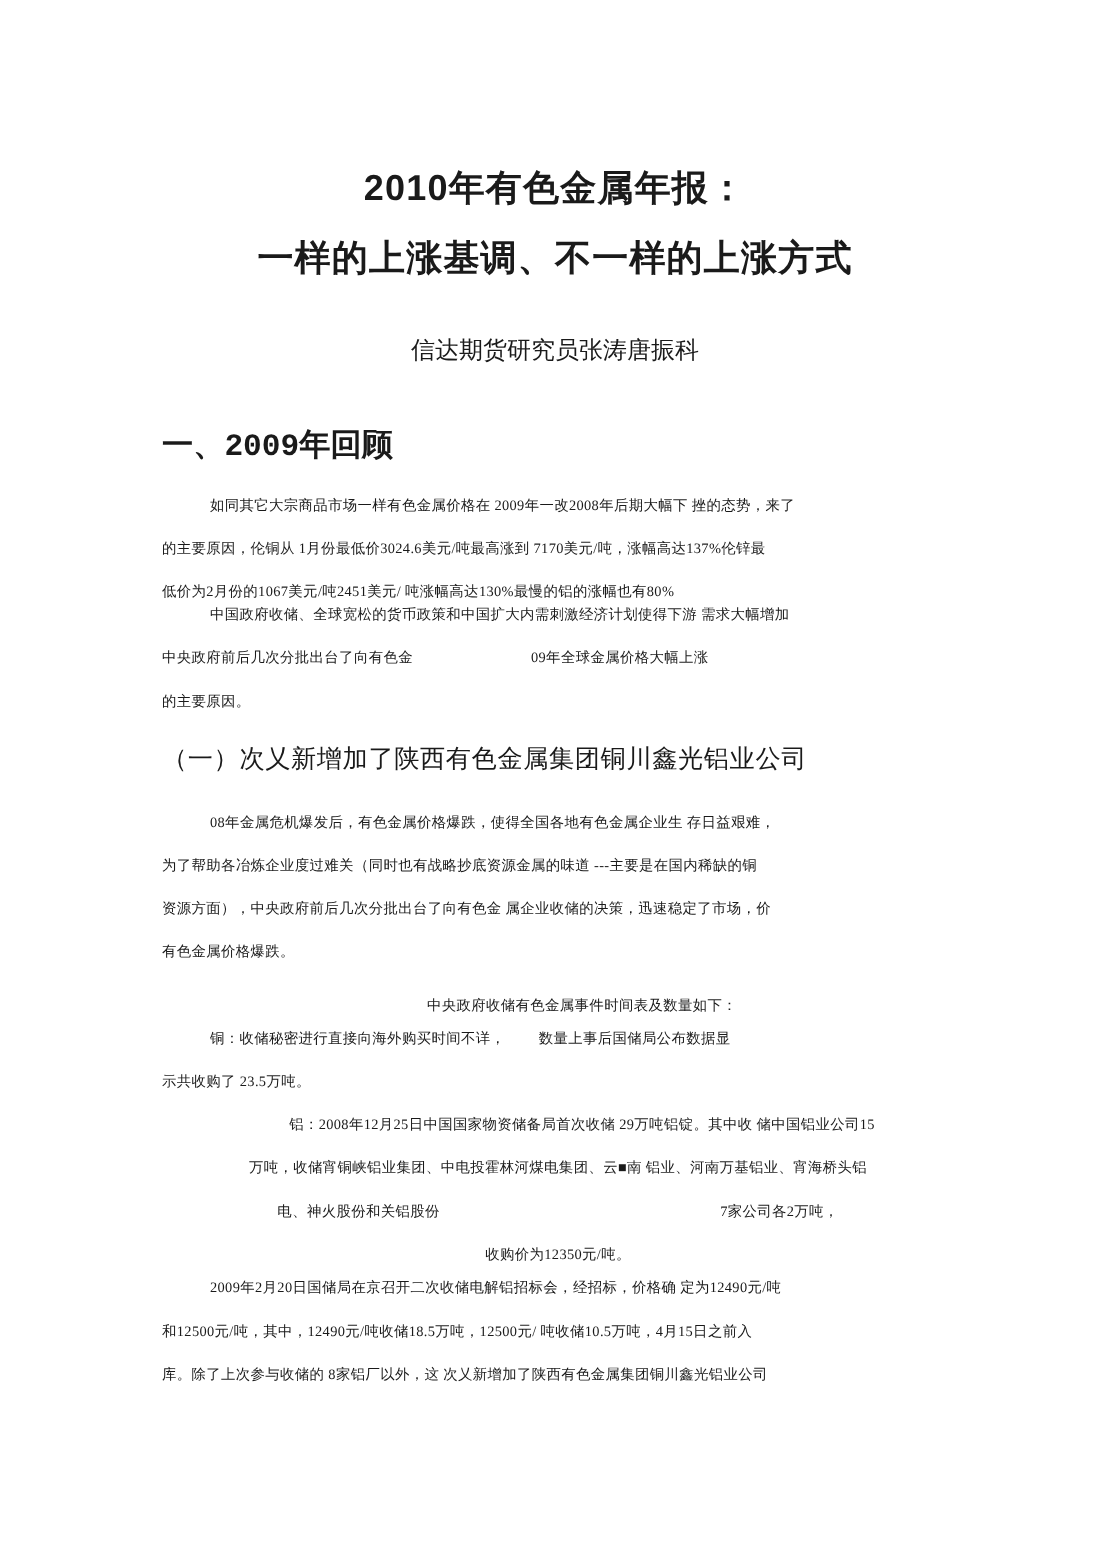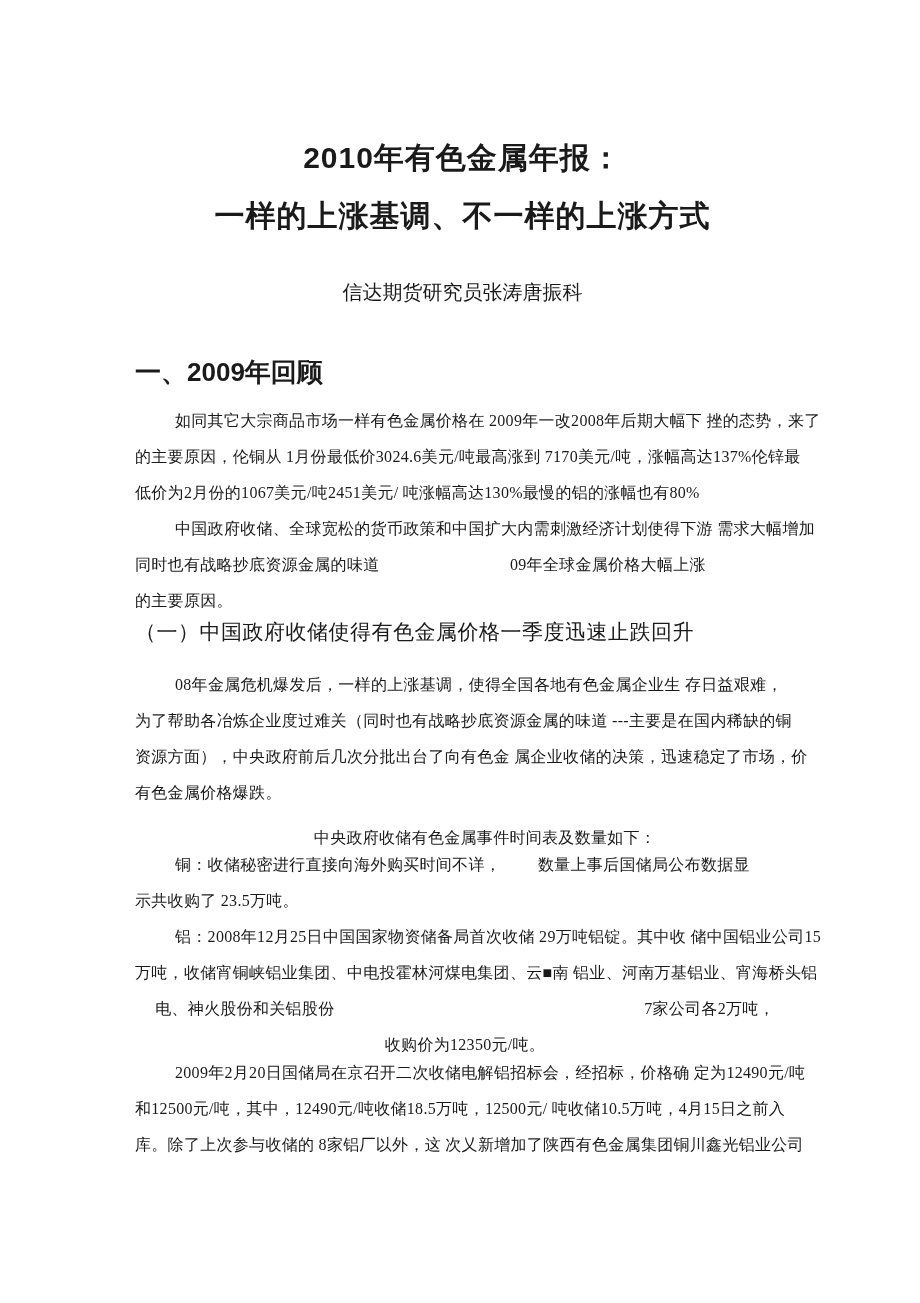--- a/index.html
+++ b/index.html
@@ -12,29 +12,29 @@
   .doc-title {
     font-family:"Liberation Sans","DejaVu Sans",sans-serif;
     font-weight:bold; font-size:30px; line-height:36px;
     letter-spacing:1px; white-space:pre;
   }
   .byline {
     font-size:20px; line-height:24px; white-space:pre;
   }
   .h1 {
     position:absolute; left:135px;
-    font-family:Liberation Sans, sans-serif;
+    font-family:Liberation Mono, monospace;
     font-weight:bold; font-size:26px; line-height:32px; white-space:pre;
   }
   .h2 {
     position:absolute; left:135px;
     font-size:21px; line-height:30px; white-space:pre;
     letter-spacing:0.5px;
   }
-  .para { position:absolute; left:135px; width:660px; font-size:16px; }
+  .para { position:absolute; left:135px; width:660px; font-size:12px; }
   .line { height:36px; line-height:36px; white-space:pre; letter-spacing:0.3px; }
   .indent { padding-left:40px; }
 </style>
 </head>
 <body>
 
 <div class="page">
 
   <div class="centerblock doc-title" style="top:140px;">2010年有色金属年报：</div>
 
@@ -43,30 +43,30 @@
   <div class="centerblock doc-title" style="top:198px;">一样的上涨基调、不一样的上涨方式</div>
 
   <div class="h1" style="top:356px;">一、2009年回顾</div>
 
   <div class="para" style="top:403px;">
     <div class="line indent">如同其它大宗商品市场一样有色金属价格在 2009年一改2008年后期大幅下 挫的态势，来了</div>
     <div class="line">的主要原因，伦铜从 1月份最低价3024.6美元/吨最高涨到 7170美元/吨，涨幅高达137%伦锌最</div>
     <div class="line">低价为2月份的1067美元/吨2451美元/ 吨涨幅高达130%最慢的铝的涨幅也有80%</div>
   </div>
 
-  <div class="para" style="top:511px;">
+  <div class="para" style="top:494px;">
     <div class="line indent">中国政府收储、全球宽松的货币政策和中国扩大内需刺激经济计划使得下游 需求大幅增加</div>
-    <div class="line">同时也有战略抄底资源金属的味道　　　　　　　　09年全球金属价格大幅上涨</div>
+    <div class="line">中央政府前后几次分批出台了向有色金　　　　　　　　09年全球金属价格大幅上涨</div>
     <div class="line">的主要原因。</div>
   </div>
 
-  <div class="h2" style="top:617px;">（一）中国政府收储使得有色金属价格一季度迅速止跌回升</div>
+  <div class="h2" style="top:617px;">（一）次乂新增加了陕西有色金属集团铜川鑫光铝业公司</div>
 
   <div class="para" style="top:667px;">
-    <div class="line indent">08年金属危机爆发后，一样的上涨基调，使得全国各地有色金属企业生 存日益艰难，</div>
+    <div class="line indent">08年金属危机爆发后，有色金属价格爆跌，使得全国各地有色金属企业生 存日益艰难，</div>
     <div class="line">为了帮助各冶炼企业度过难关（同时也有战略抄底资源金属的味道 ---主要是在国内稀缺的铜</div>
     <div class="line">资源方面），中央政府前后几次分批出台了向有色金 属企业收储的决策，迅速稳定了市场，价</div>
     <div class="line">有色金属价格爆跌。</div>
   </div>
 
   <div class="para" style="top:820px;text-align:center;">
     <div class="line indent">中央政府收储有色金属事件时间表及数量如下：</div>
   </div>
 
   <div class="para" style="top:847px;">

